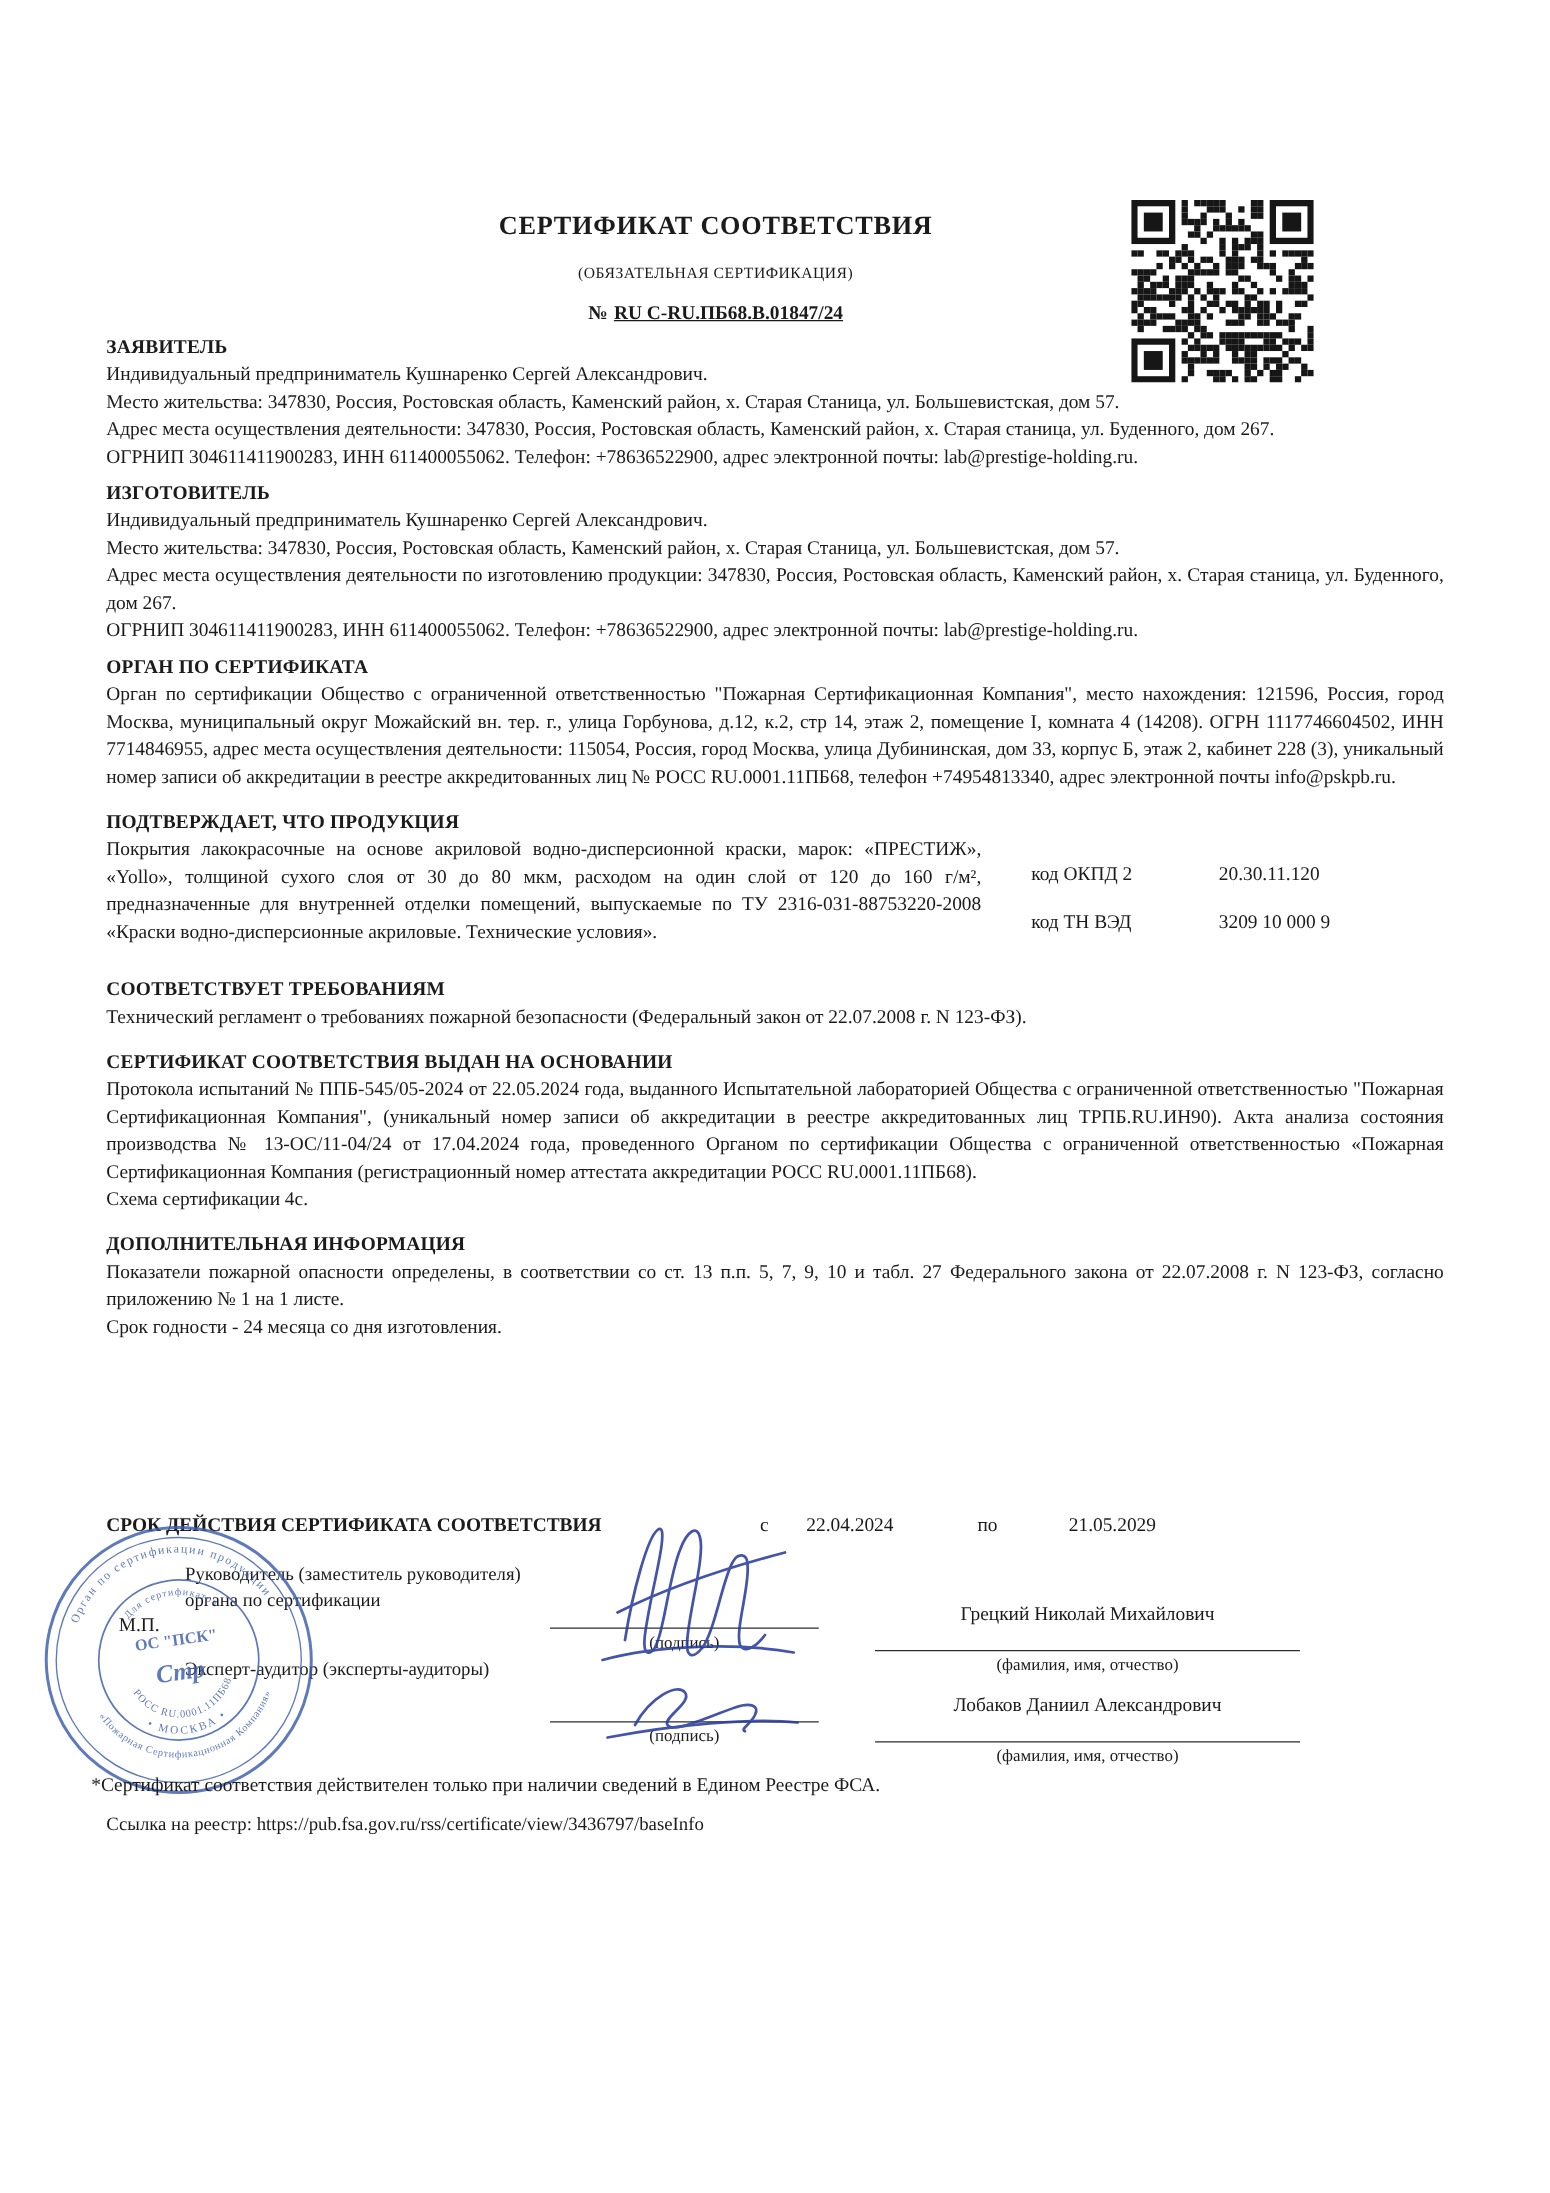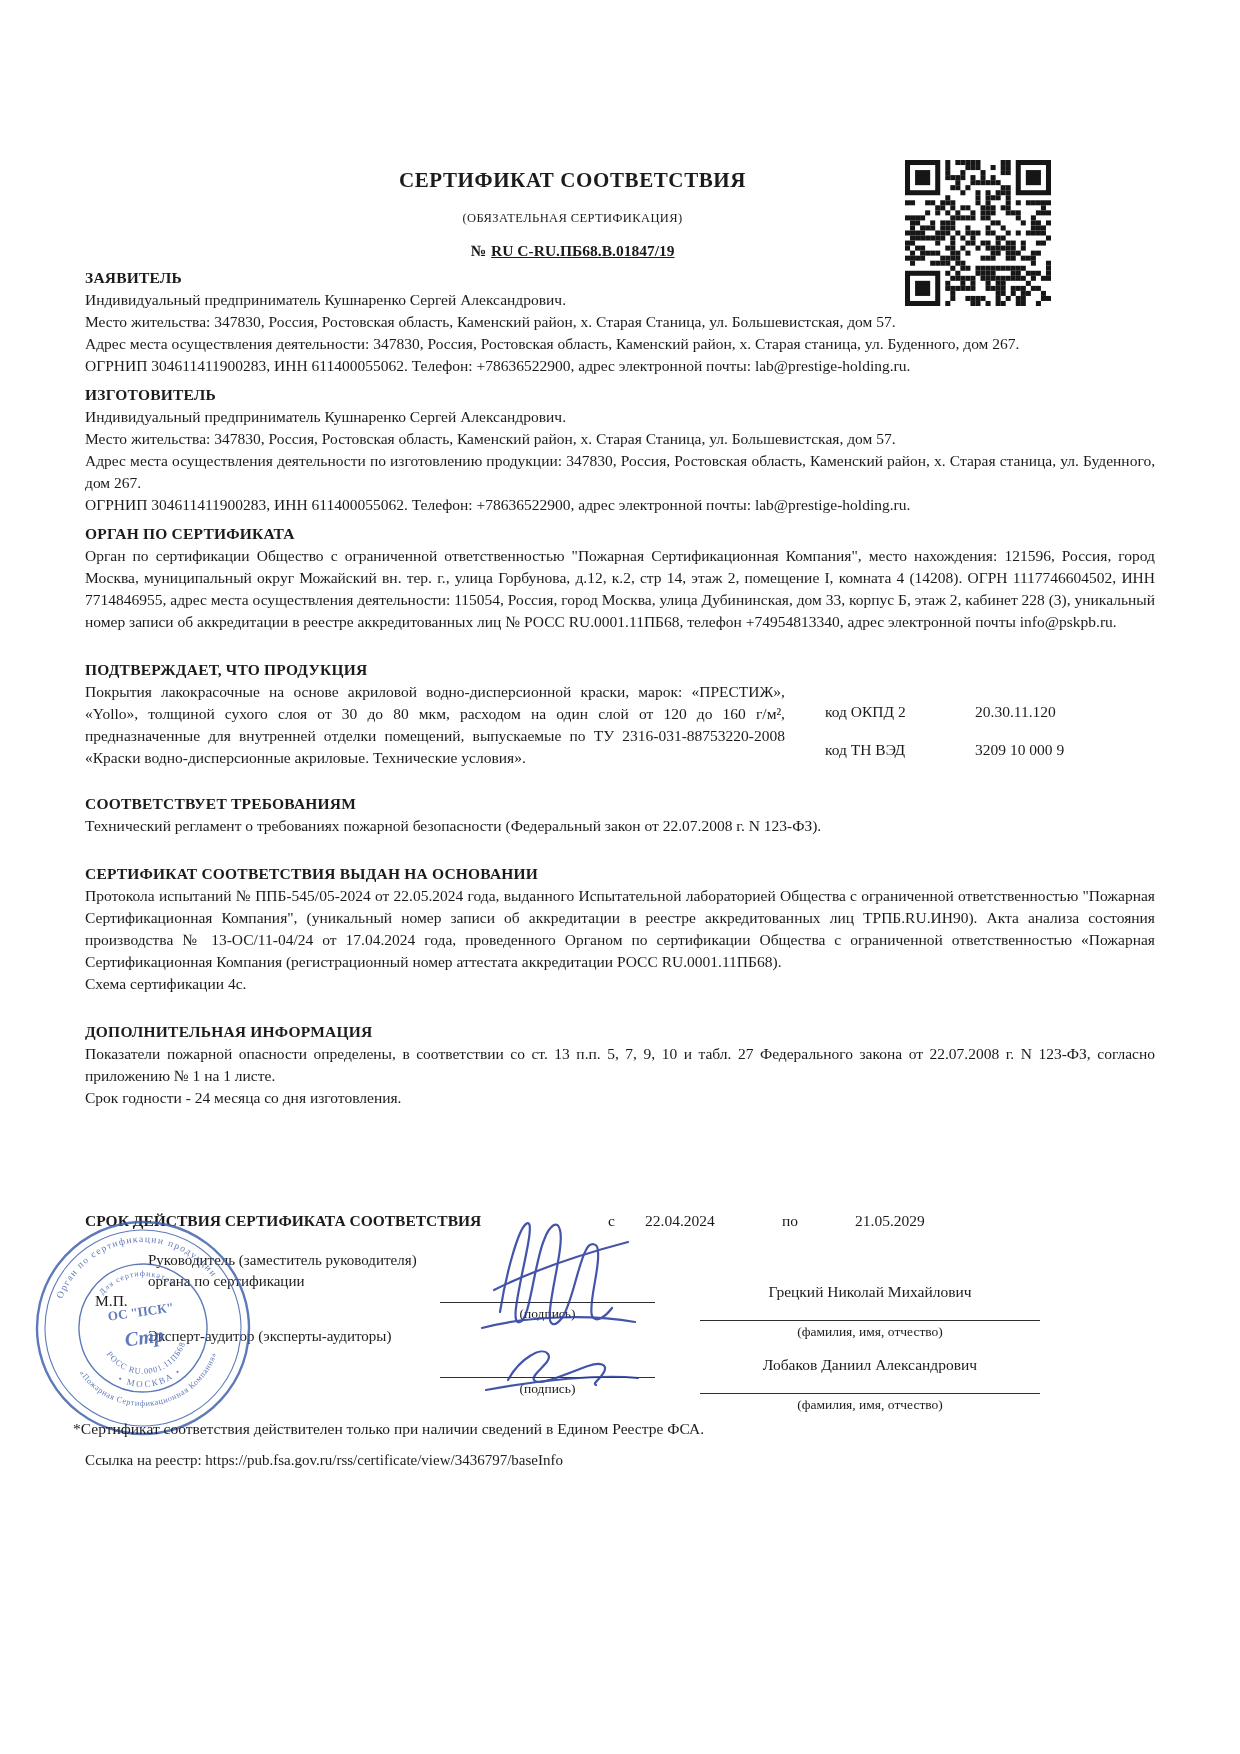--- a/index.html
+++ b/index.html
@@ -17,21 +17,21 @@
   .qr{position:absolute;left:905px;top:160px;width:146px;height:146px;}
   .qr svg{width:100%;height:100%;display:block;}
   .product-row{display:flex;}
   .product-main{width:700px;}
   .product-codes{margin-left:auto;width:330px;font-size:15.5px;}
   .code-row{display:flex;}
   .code-row.first{margin-top:22px;}
   .code-row.second{margin-top:20px;}
   .code-label{width:150px;}
   .sec-space{margin-top:26px;}
-  .sec-space2{margin-top:28px;}
+  .sec-space2{margin-top:16px;}
   .abs{position:absolute;font-size:15.5px;}
   .validity-heading{left:85px;top:1212px;font-weight:bold;}
   .v-c{left:608px;top:1212px;}
   .v-from{left:645px;top:1212px;}
   .v-po{left:782px;top:1212px;}
   .v-to{left:855px;top:1212px;}
   .mp{left:95px;top:1292px;}
   .role-block{text-align:left;font-size:15px;line-height:21px;}
   .role-head{left:148px;top:1250px;width:300px;}
   .role-auditor{left:148px;top:1326px;width:300px;}
@@ -389,21 +389,21 @@
         <rect x="10" y="120" width="15" height="15" fill="#161616"></rect>
       </svg>
   </div>
 
   <div class="content">
 
     <header class="doc-header">
       <h1 class="title">СЕРТИФИКАТ СООТВЕТСТВИЯ</h1>
       <div class="subtitle">(ОБЯЗАТЕЛЬНАЯ СЕРТИФИКАЦИЯ)</div>
       <div class="cert-number">
-        <span>№</span><span class="num-underline">RU C-RU.ПБ68.В.01847/19</span>
+        <span>№</span><span class="num-underline">RU C-RU.ПБ68.В.01847/24</span>
       </div>
     </header>
 
     <section>
       <h2>ЗАЯВИТЕЛЬ</h2>
       <p>Индивидуальный предприниматель Кушнаренко Сергей Александрович.</p>
       <p>Место жительства: 347830, Россия, Ростовская область, Каменский район, х. Старая Станица, ул. Большевистская, дом 57.</p>
       <p>Адрес места осуществления деятельности: 347830, Россия, Ростовская область, Каменский район, х. Старая станица, ул. Буденного, дом 267.</p>
       <p>ОГРНИП 304611411900283, ИНН 611400055062. Телефон: +78636522900, адрес электронной почты: lab@prestige-holding.ru.</p>
     </section>

